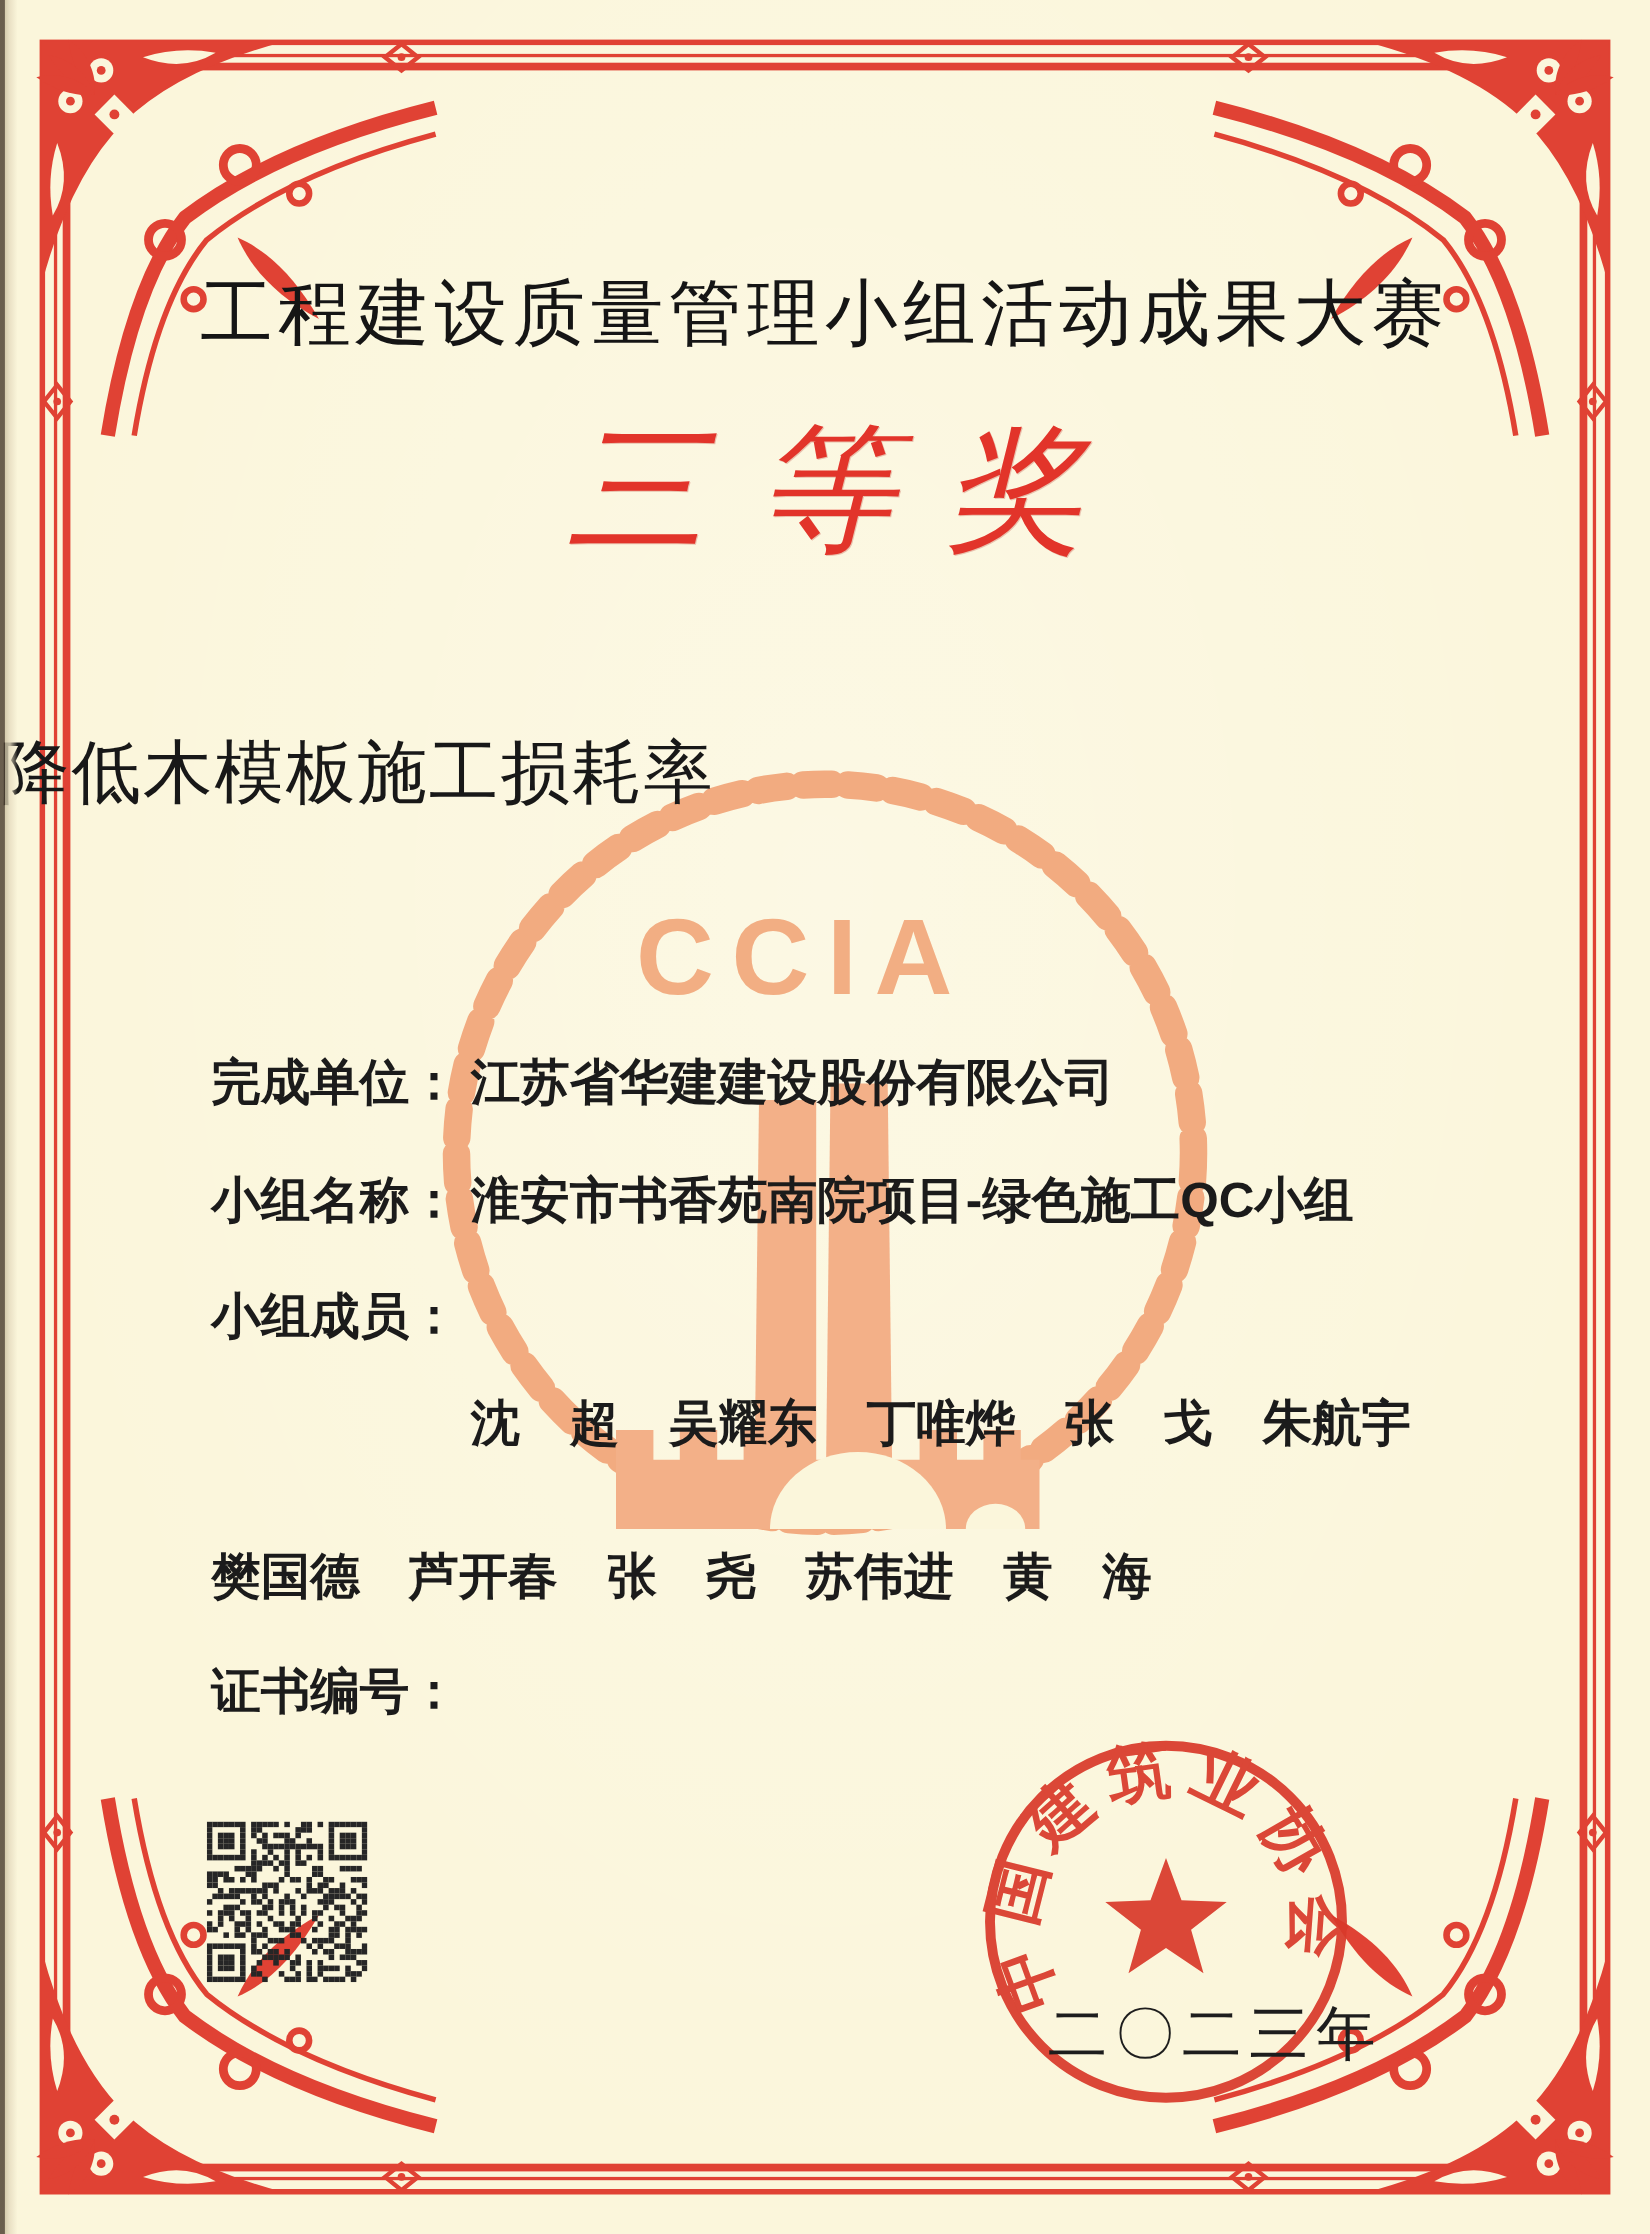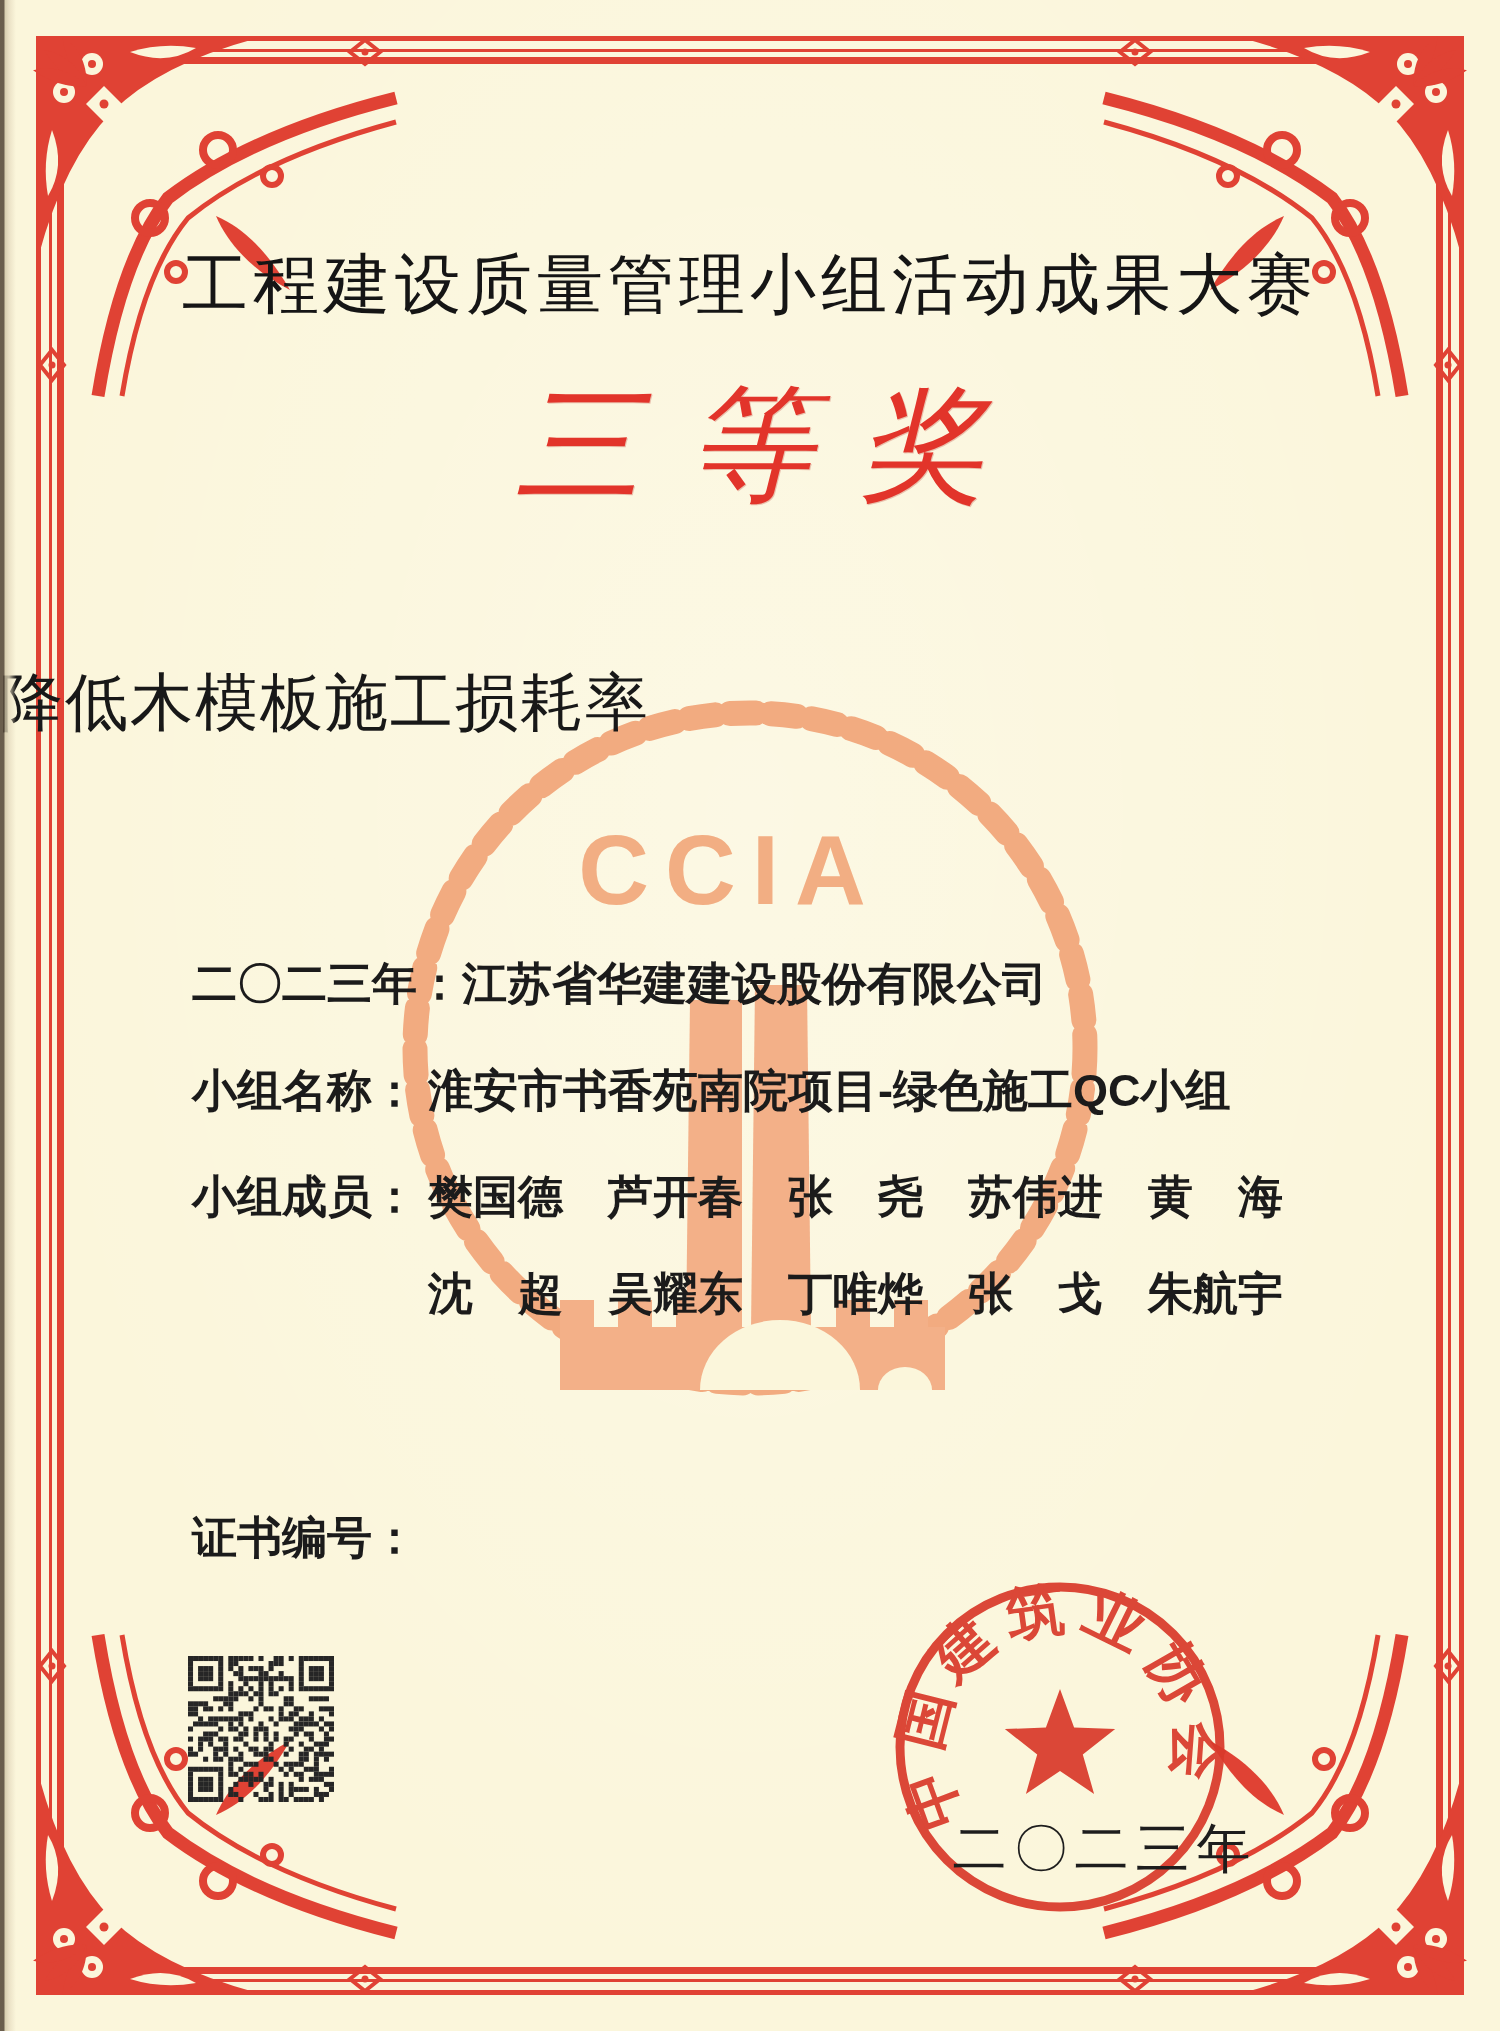--- a/index.html
+++ b/index.html
@@ -42,21 +42,21 @@
     font-family:"Liberation Serif", serif;font-size:63px;font-weight:500;
     letter-spacing:2px;color:#181818;
   }
   .info-row{
     position:absolute;left:192px;right:100px;z-index:3;display:flex;
     font-size:45px;font-weight:bold;color:#1b1b1b;line-height:56px;white-space:nowrap;
   }
   .info-row .lbl{flex:0 0 236px;}
   .info-row.r1{top:956px;}
   .info-row.r2{top:1063px;}
-  .info-row.r3{top:1169px;}
+  .info-row.r3{top:1169px;flex-direction:column;}
   .info-row.r4{top:1266px;}
   .certno-row{
     position:absolute;left:192px;top:1510px;z-index:3;display:flex;
     font-size:45px;font-weight:bold;color:#1b1b1b;line-height:56px;
   }
   .certno-row .lbl{flex:0 0 236px;}
   .certno-row .num{font-family:"Liberation Serif", serif;font-weight:500;font-size:49px;letter-spacing:2px;}
   .watermark{position:absolute;left:400px;top:698px;z-index:1;pointer-events:none;}
   .qr{position:absolute;left:188px;top:1656px;z-index:3;}
   .seal{position:absolute;left:890px;top:1577px;z-index:4;opacity:.93;}
@@ -131,21 +131,21 @@
     </g>
     <path d="M300 692 A80 70 0 0 1 460 692 Z" fill="#fbf6db"></path>
     <path d="M478 692 a27 23 0 0 1 54 0 Z" fill="#fbf6db"></path>
   </svg>
 
   <div class="competition-title">工程建设质量管理小组活动成果大赛</div>
   <div class="award-grade">三等奖</div>
   <div class="project-title">降低木模板施工损耗率</div>
 
   <div class="info-row r1">
-    <span class="lbl">二〇二三年：</span>
+    <span class="lbl">完成单位：</span>
     <span class="val">江苏省华建建设股份有限公司</span>
   </div>
   <div class="info-row r2">
     <span class="lbl">小组名称：</span>
     <span class="val">淮安市书香苑南院项目-绿色施工QC小组</span>
   </div>
   <div class="info-row r3">
     <span class="lbl">小组成员：</span>
     <span class="val">樊国德　芦开春　张　尧　苏伟进　黄　海</span>
   </div>

